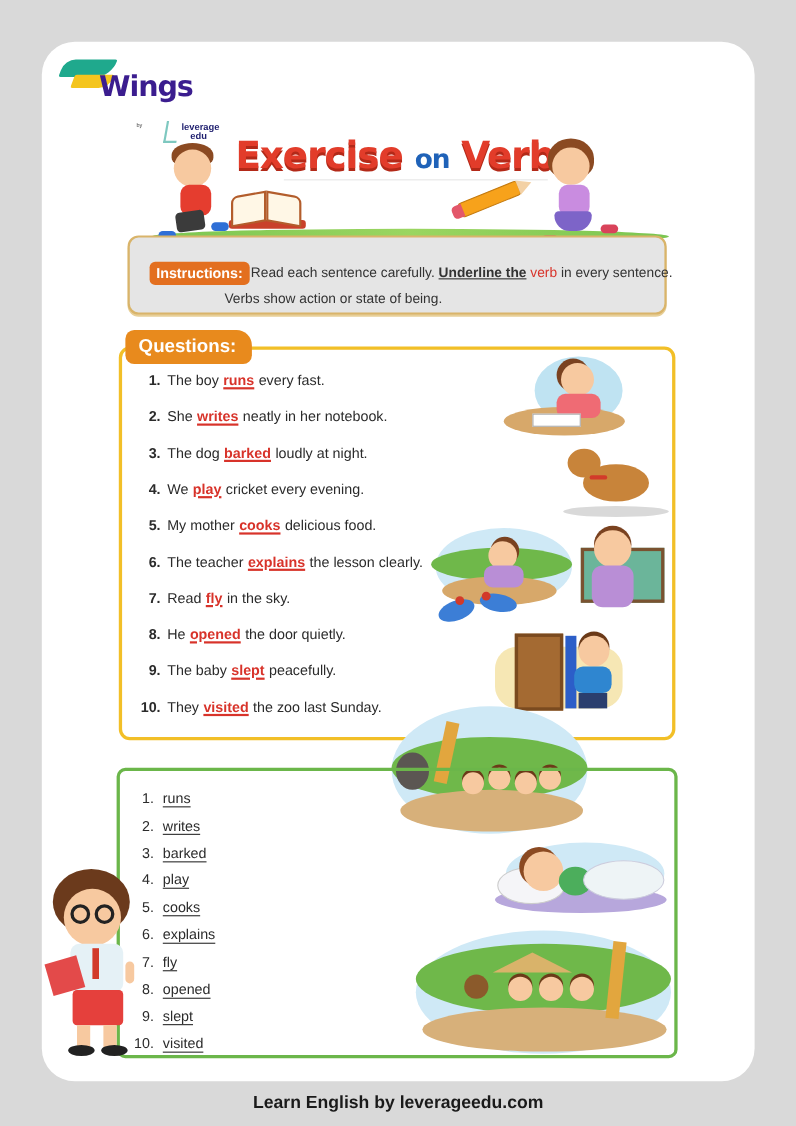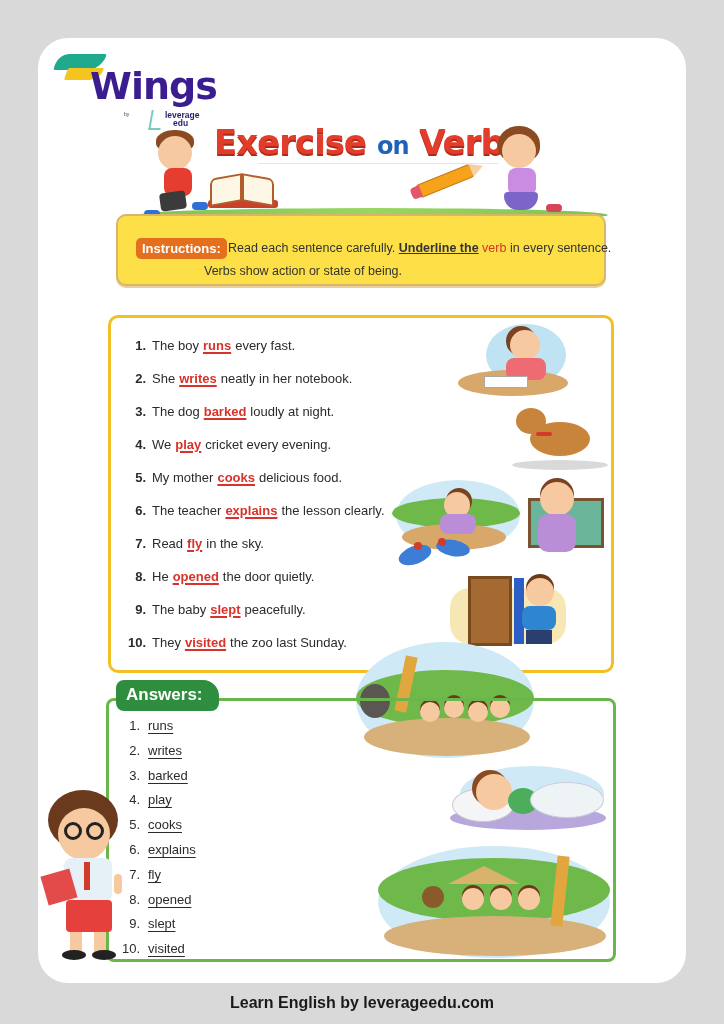--- a/index.html
+++ b/index.html
@@ -8,21 +8,21 @@
 
   .page {
     position: absolute; left: 38px; top: 38px; width: 648px; height: 945px;
     background: #ffffff; border-radius: 30px; overflow: hidden;
   }
 
   
   .logo { position: absolute; left: 16px; top: 10px; width: 150px; height: 80px; }
   .logo-swoosh-green { position: absolute; left: 2px; top: 6px; width: 48px; height: 16px; background: #1fa98d; border-radius: 10px 2px 14px 2px; transform: skewX(-20deg); }
   .logo-swoosh-yellow { position: absolute; left: 12px; top: 20px; width: 36px; height: 12px; background: #f4c51e; border-radius: 2px 2px 12px 2px; transform: skewX(-20deg); }
-  .logo-word { position: absolute; left: 36px; top: 16px; font-size: 38px; font-weight: 900; color: #3b1d8f; letter-spacing: -1px; font-family: "DejaVu Sans", sans-serif; }
+  .logo-word { position: absolute; left: 36px; top: 16px; font-size: 26px; font-weight: 900; color: #3b1d8f; letter-spacing: -1px; font-family: "DejaVu Sans", sans-serif; }
   .logo-by { position: absolute; left: 70px; top: 63px; font-size: 5px; color: #444; }
   .logo-sub { position: absolute; left: 96px; top: 62px; width: 60px; }
   .logo-sub .lv-mark { position: absolute; left: 0; top: 0; width: 12px; height: 20px; border-left: 2px solid #7ec8c0; border-bottom: 2px solid #7ec8c0; transform: skewX(-10deg); }
   .logo-sub .lv-text { position: absolute; left: 15px; top: 1px; font-size: 8.5px; font-weight: 700; color: #1e1e6e; line-height: 8px; }
 
   
   .header-ground { position: absolute; left: 100px; top: 170px; width: 470px; height: 14px; background: linear-gradient(90deg,#6cbf3d,#8fd14f,#6cbf3d); border-radius: 50%; opacity: .9; }
   .title { position: absolute; left: 176px; top: 84px; font-size: 34px; font-weight: 900; color: #e23c2a; letter-spacing: -1px; white-space: nowrap; text-shadow: 0 2px 0 #b32918; font-family: "DejaVu Sans", sans-serif; }
   .title .on { color: #1f62b8; font-size: 24px; text-shadow: none; }
   .subtitle { position: absolute; left: 238px; top: 130px; font-size: 19px; font-weight: 700; color: #1f62b8; white-space: nowrap; }
@@ -44,21 +44,21 @@
   .kid .hair { position: absolute; border-radius: 50% 50% 40% 40%; }
   .kid .body { position: absolute; width: 28px; height: 28px; border-radius: 8px; }
   .kid .legs { position: absolute; width: 26px; height: 18px; border-radius: 4px; }
   .kid .shoe { position: absolute; width: 16px; height: 8px; border-radius: 5px; }
   .kid-boy-runner { left: 100px; top: 92px; width: 80px; height: 96px; }
   .kid-girl-runner { left: 452px; top: 88px; width: 80px; height: 100px; }
 
   
   .instructions {
     position: absolute; left: 78px; top: 176px; width: 490px; height: 72px;
-    background: #fde047; border: 2px solid #d9b46a; border-radius: 10px;
+    background: #e5e5e5; border: 2px solid #d9b46a; border-radius: 10px;
     box-shadow: 0 2px 0 #e7cf98;
   }
   .instr-badge { position: absolute; left: 18px; top: 22px; background: #e36f1f; color: #fff; font-weight: 700; font-size: 13px; padding: 3px 6px; border-radius: 5px; }
   .instr-line1 { position: absolute; left: 110px; top: 25px; font-size: 12.5px; color: #333; white-space: nowrap; }
   .instr-line1 b { color: #333; text-decoration: underline; }
   .instr-line1 .verb { color: #d8332a; font-weight: 400; }
   .instr-line2 { position: absolute; left: 86px; top: 48px; font-size: 12.5px; color: #333; white-space: nowrap; }
 
   
   .q-box { position: absolute; left: 70px; top: 277px; width: 506px; height: 358px; border: 3px solid #f2bf27; border-radius: 10px; }
@@ -150,20 +150,21 @@
     <div class="instr-line1">
       <span>Read each sentence carefully.</span>
       <b>Underline the</b>
       <span class="verb">verb</span>
       <span>in every sentence.</span>
     </div>
     <div class="instr-line2">Verbs show action or state of being.</div>
   </div>
 
   <div class="q-box"></div>
+  <div class="q-label">Questions:</div>
   <ol class="q-list">
     <li class="q-item">
         <span class="q-num">1.</span>
         <span>The boy</span>
         <span class="q-verb">runs</span>
         <span>every fast.</span>
       </li>
     <li class="q-item">
         <span class="q-num">2.</span>
         <span>She</span>
@@ -265,21 +266,20 @@
     <div class="blob" style="left:8px;top:76px;width:166px;height:38px;background:#d7b07a;"></div>
     <div style="position:absolute;left:44px;top:14px;width:12px;height:56px;background:#e2a63e;transform:rotate(12deg);"></div>
     <div class="blob" style="left:4px;top:42px;width:30px;height:34px;background:#5b5652;"></div>
     <div class="blob" style="left:64px;top:60px;width:20px;height:20px;background:#f7c9a0;box-shadow:0 -3px 0 #6b3a18;"></div>
     <div class="blob" style="left:88px;top:56px;width:20px;height:20px;background:#f7c9a0;box-shadow:0 -3px 0 #6b3a18;"></div>
     <div class="blob" style="left:112px;top:60px;width:20px;height:20px;background:#f7c9a0;box-shadow:0 -3px 0 #6b3a18;"></div>
     <div class="blob" style="left:134px;top:56px;width:20px;height:20px;background:#f7c9a0;box-shadow:0 -3px 0 #6b3a18;"></div>
   </div>
 
   <div class="a-box"></div>
-  <div class="a-label">Answers:</div>
   <ol class="a-list">
     <li class="a-item"><span class="a-num">1.</span><span class="a-word">runs</span></li>
     <li class="a-item"><span class="a-num">2.</span><span class="a-word">writes</span></li>
     <li class="a-item"><span class="a-num">3.</span><span class="a-word">barked</span></li>
     <li class="a-item"><span class="a-num">4.</span><span class="a-word">play</span></li>
     <li class="a-item"><span class="a-num">5.</span><span class="a-word">cooks</span></li>
     <li class="a-item"><span class="a-num">6.</span><span class="a-word">explains</span></li>
     <li class="a-item"><span class="a-num">7.</span><span class="a-word">fly</span></li>
     <li class="a-item"><span class="a-num">8.</span><span class="a-word">opened</span></li>
     <li class="a-item"><span class="a-num">9.</span><span class="a-word">slept</span></li>

